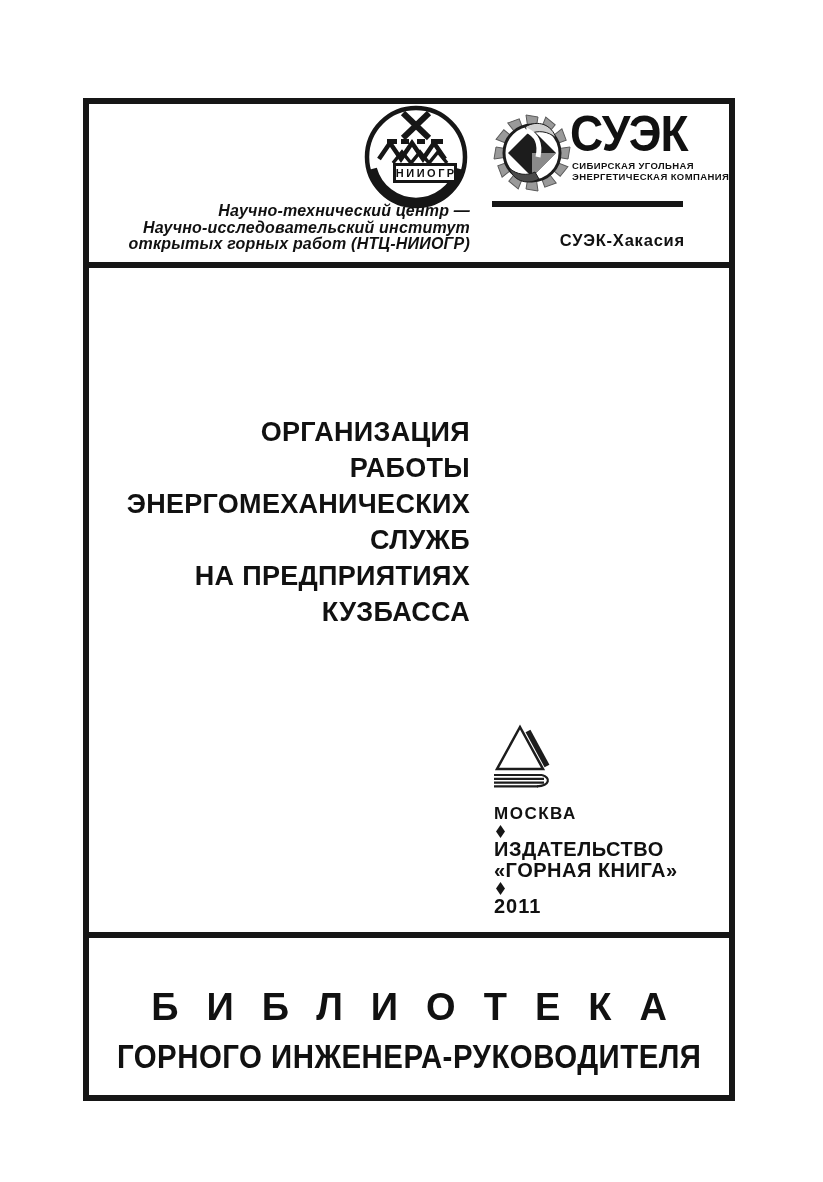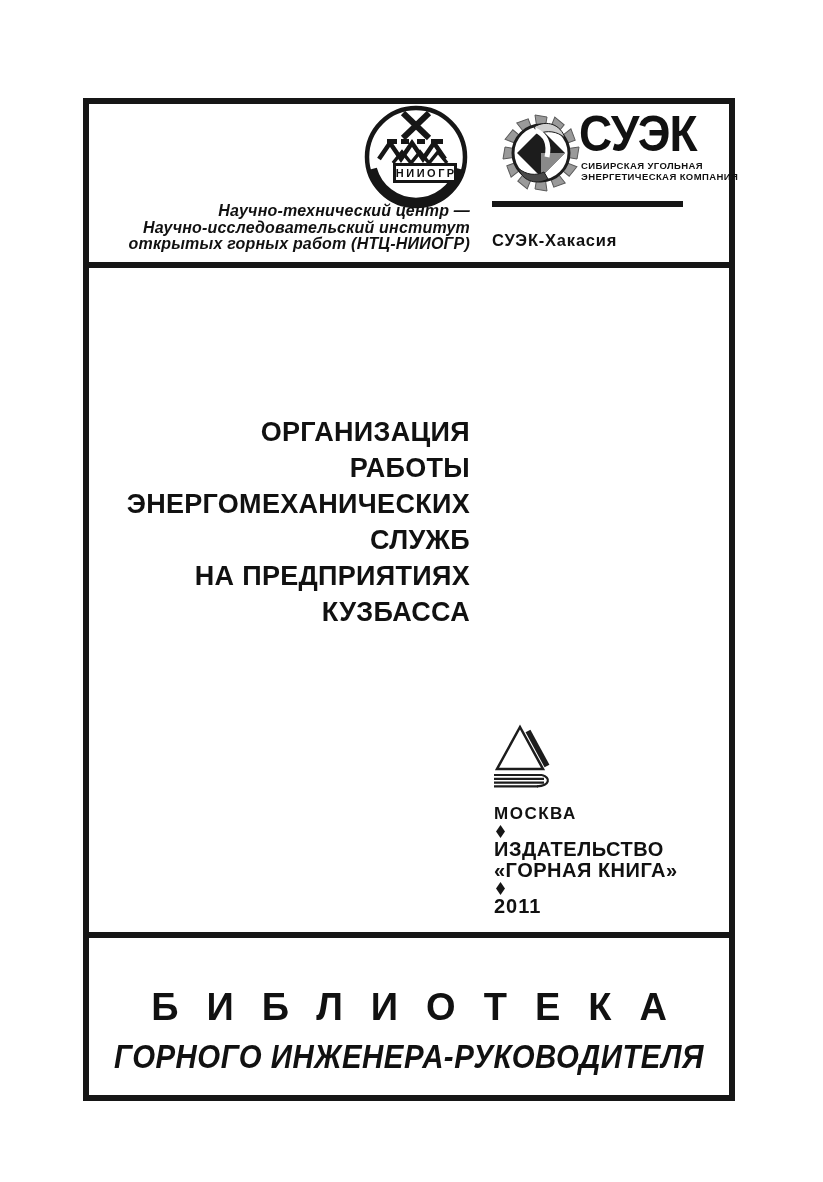--- a/index.html
+++ b/index.html
@@ -22,34 +22,34 @@
     position:absolute; left:30px; top:59px; width:64px; height:20px;
     background:#fff; border:3px solid #161616;
     display:flex; align-items:center; justify-content:center;
     font-size:11px; font-weight:700; letter-spacing:2.5px; text-indent:2.5px;
   }
   .org-name {
     position:absolute; left:10px; top:99px; width:371px; text-align:right;
     font-size:16px; line-height:16.5px; font-weight:700; font-style:italic;
     letter-spacing:0.2px;
   }
-  .suek-logo { position:absolute; left:412px; top:5px; width:306px; height:92px;text-decoration:underline; }
+  .suek-logo { position:absolute; left:403px; top:5px; width:306px; height:92px;text-decoration:underline; }
   .suek-gear { position:absolute; left:0; top:4px; width:80px; height:80px; }
   .suek-wordmark {
     position:absolute; left:78px; top:0px;
     font-size:50px; font-weight:700; letter-spacing:-1px;
     transform:scaleX(0.92); transform-origin:left top; line-height:50px;
   }
   .suek-subtitle {
     position:absolute; left:80px; top:52px;
     font-size:9.5px; font-weight:700; line-height:10.5px; letter-spacing:0.4px;
   }
   .suek-bar { position:absolute; left:403px; top:97px; width:191px; height:6px; background:#161616; }
   .suek-division {
-    position:absolute; left:403px; top:127px; width:193px; text-align:left;
+    position:absolute; left:403px; top:127px; width:193px; text-align:right;
     font-size:16.5px; font-weight:700; letter-spacing:0.8px;
   }
 
   
   .book-title {
     position:absolute; left:10px; top:310px; width:371px; text-align:right;
     font-size:27px; line-height:36px; font-weight:700; letter-spacing:0.3px;
   }
   .publisher-mark { position:absolute; left:399px; top:620px; width:72px; height:72px; }
   .publisher-block { position:absolute; left:405px; top:699px; }
@@ -66,21 +66,21 @@
   }
 
   
   .banner-line1 {
     position:absolute; left:0; top:882px; width:100%; text-align:center;
     font-size:38px; font-weight:700;
   }
   .banner-line1 span { letter-spacing:28px; margin-right:-28px; }
   .banner-line2 {
     position:absolute; left:0; top:936px; width:100%; text-align:center;
-    font-size:30px; font-weight:700; letter-spacing:0.5px;font-style:italic;
+    font-size:30px; font-weight:700; letter-spacing:0.5px;
   }
   .banner-line2 span { display:inline-block; transform:scale(0.98,1.12); transform-origin:center; }
 
   svg { display:block; }
 </style>
 </head>
 <body>
 
 <div class="page">
   <div class="outer-frame">

